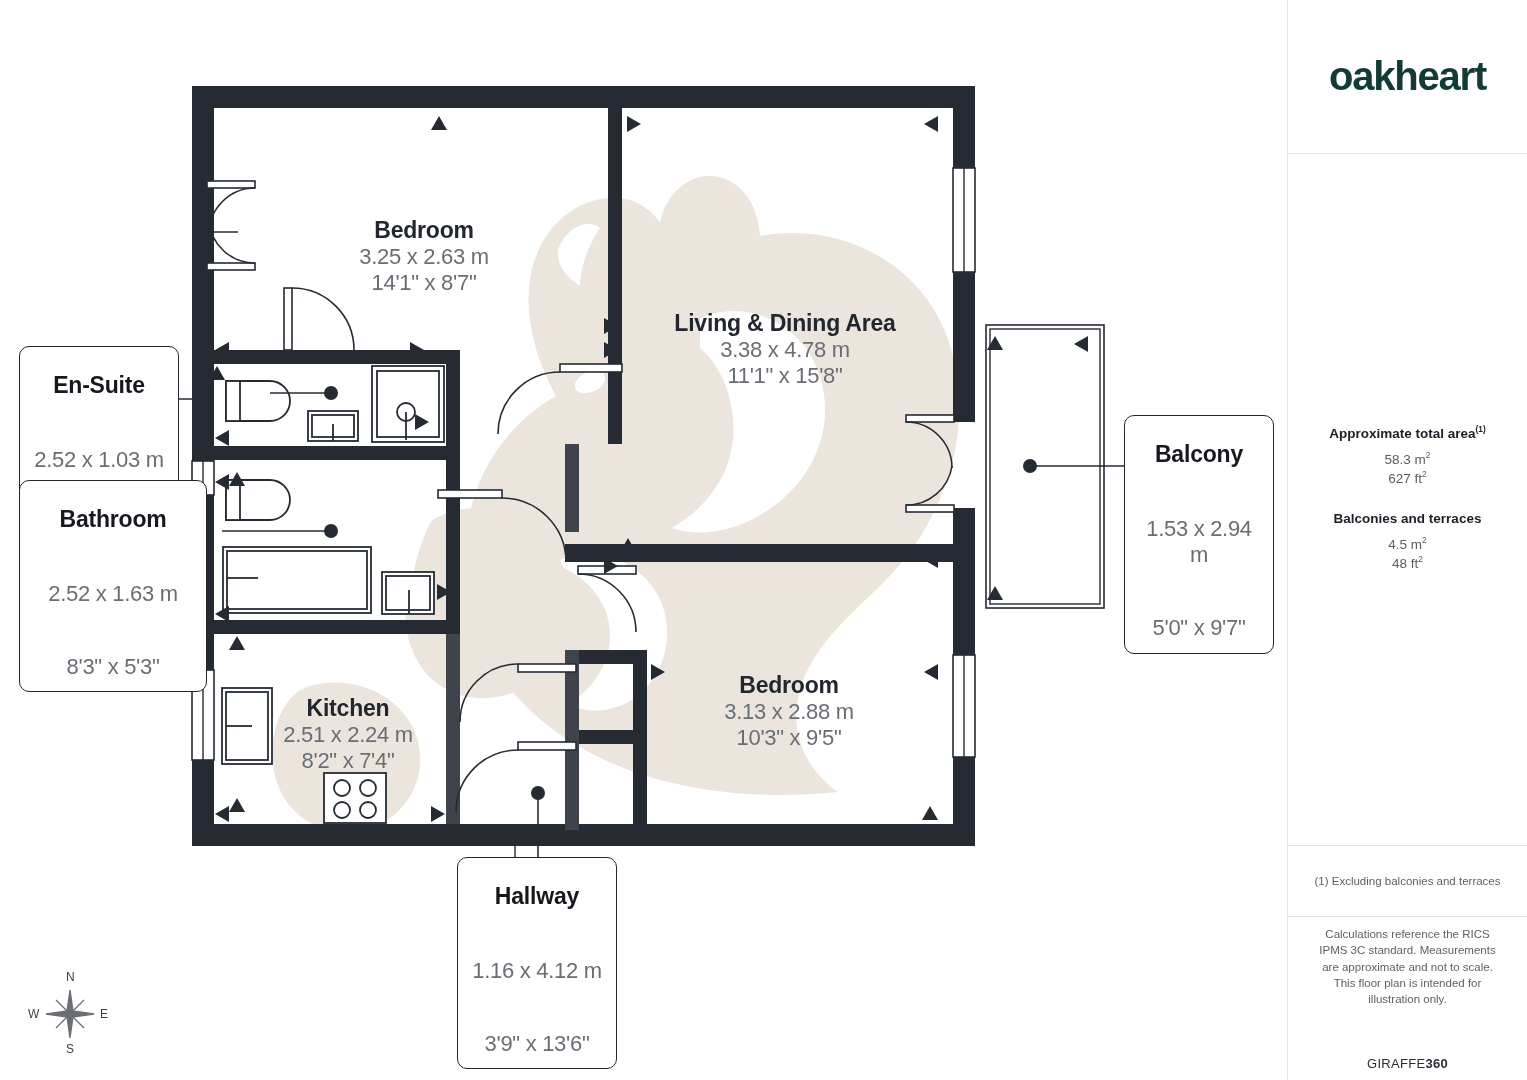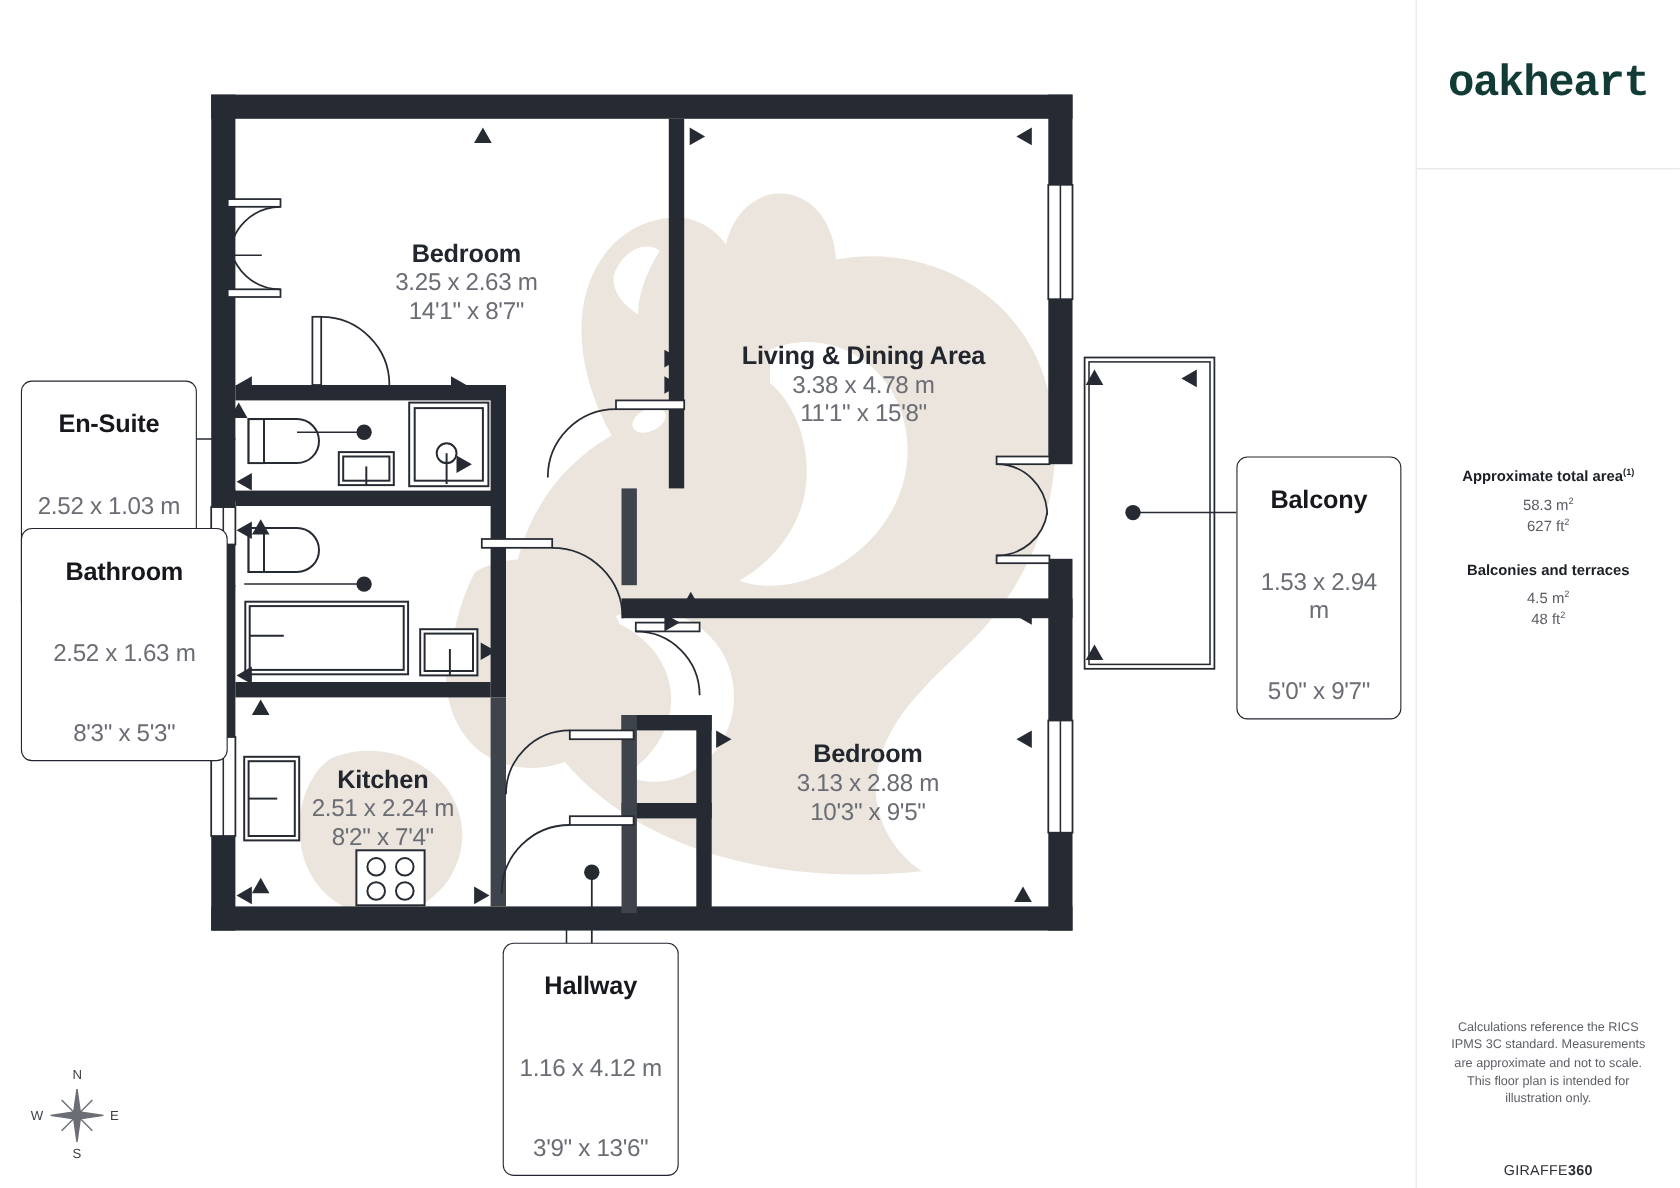--- a/index.html
+++ b/index.html
@@ -100,21 +100,21 @@
     box-sizing: border-box;
   }
   #logo-cell {
     height: 153px;
     border-bottom: 1px solid #e2e2e2;
     display: flex;
     align-items: center;
     justify-content: center;
   }
   #logo-text {
-    font-family: Liberation Mono, monospace;
+    font-family: Liberation Sans, sans-serif;
     font-weight: bold;
     font-size: 40px;
     color: #123b35;
     letter-spacing: -1.2px;
   }
   #area-cell {
     padding-top: 270px;
     text-align: center;
   }
   .area-title {
@@ -501,20 +501,23 @@
 
       <div class="area-title">Balconies and terraces</div>
       <div class="area-val">
         <span>4.5 m</span><sup>2</sup>
       </div>
       <div class="area-val">
         <span>48 ft</span><sup>2</sup>
       </div>
     </div>
 
+    <div id="footnote-cell">
+      <div class="fn">(1) Excluding balconies and terraces</div>
+    </div>
 
     <div id="disclaimer-cell">
       <div class="dis">Calculations reference the RICS IPMS 3C standard. Measurements are approximate and not to scale. This floor plan is intended for illustration only.</div>
     </div>
 
     <div id="giraffe">
       <span>GIRAFFE</span><b>360</b>
     </div>
 
   </div>

